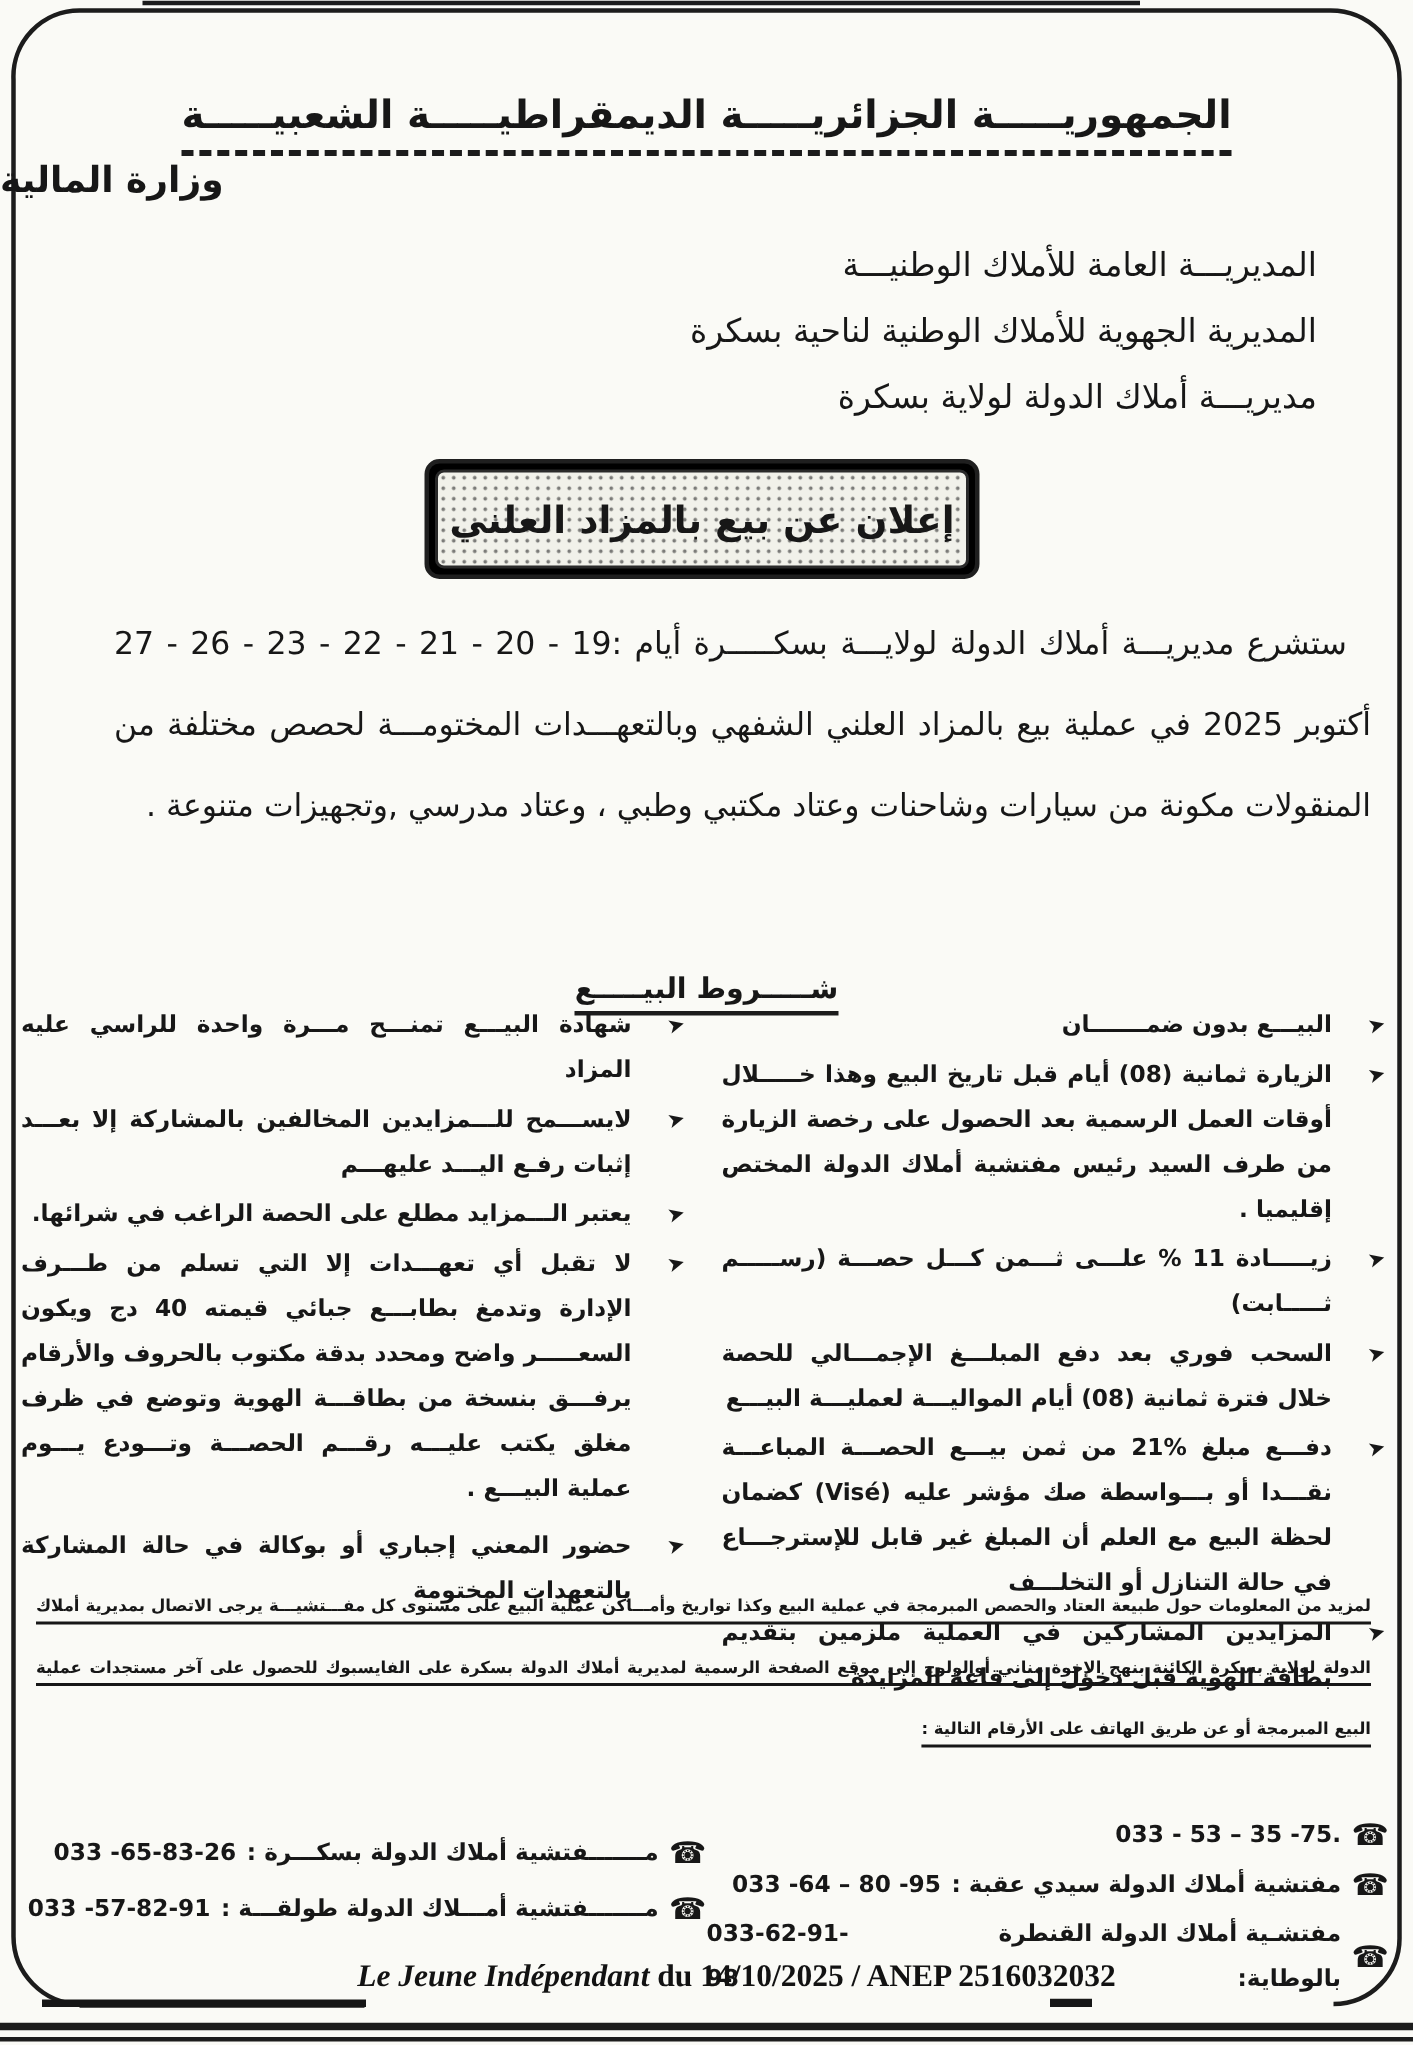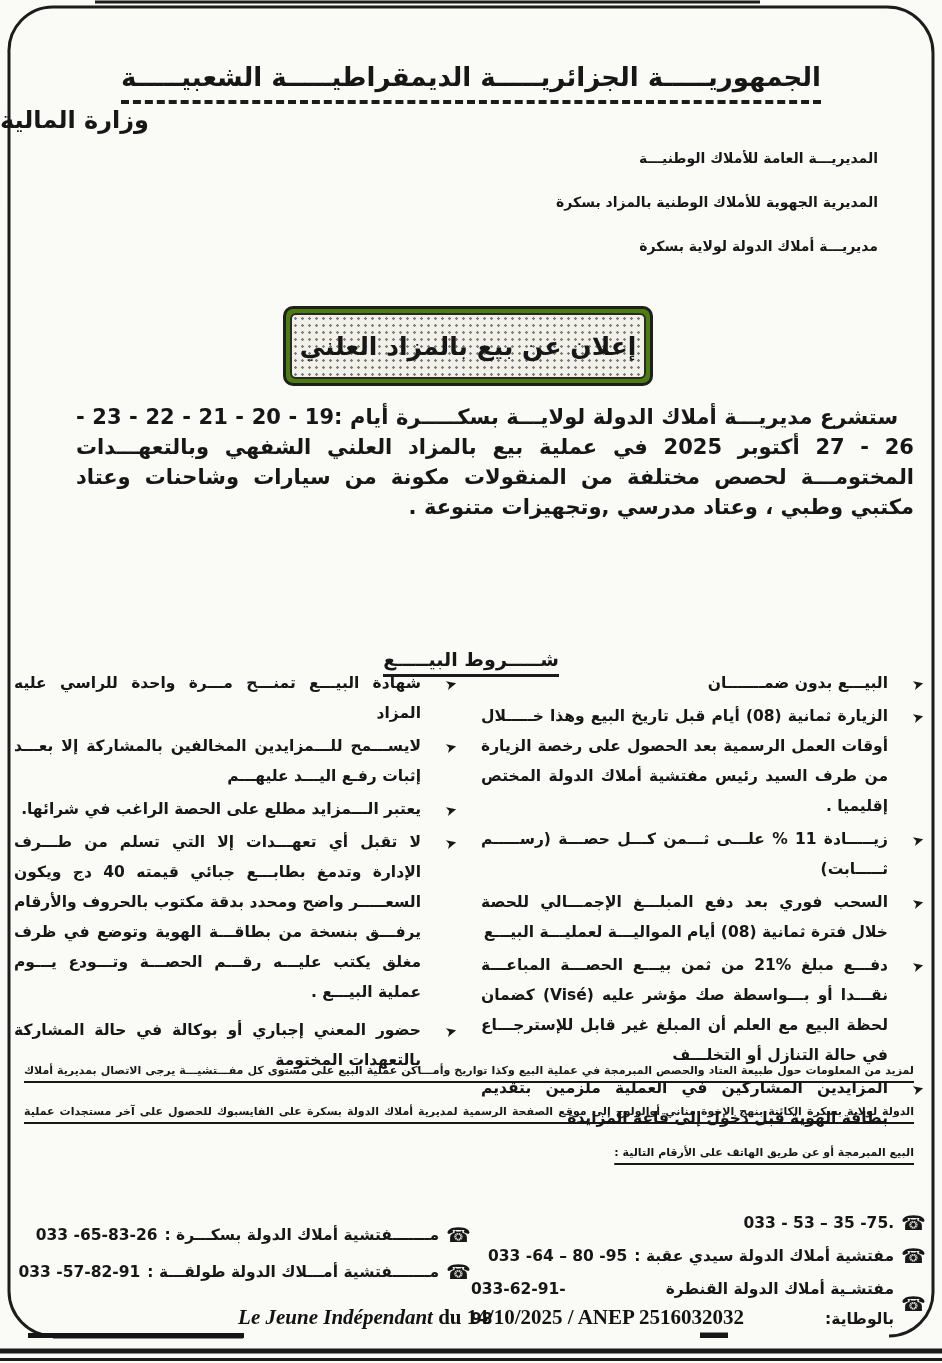--- a/index.html
+++ b/index.html
@@ -12,41 +12,41 @@
 
   .republic{position:absolute;top:16px;width:100%;text-align:center;margin-top:46px;}
   .republic span{
     display:inline-block;font-size:26px;font-weight:bold;
     padding-bottom:8px;border-bottom:4px dashed #1c1c1c;
   }
 
   .ministry{position:absolute;top:106px;width:100%;
     font-size:24px;font-weight:bold;}
 
-  .directorates{position:absolute;top:136px;right:64px;text-align:right;
-    font-size:14px;font-weight:bold;line-height:44px;direction:rtl;}
+  .directorates{position:absolute;top:156px;right:64px;text-align:right;
+    font-size:22px;font-weight:normal;line-height:44px;direction:rtl;}
 
   .title-box{
     position:absolute;top:306px;left:283px;width:370px;height:80px;
-    border:3px solid #1f1f1f;border-radius:10px;padding:4px;background:#4d7c0f;
+    border:3px solid #1f1f1f;border-radius:10px;padding:4px;background:#000000;
     box-sizing:border-box;
   }
   .title-box-inner{
     width:100%;height:100%;box-sizing:border-box;
     border:2px solid #2a2a2a;border-radius:6px;
     background-color:#f1f1ea;
     background-image:radial-gradient(circle, rgba(45,45,45,.6) 1px, transparent 1.5px);
     background-size:7px 7px;
     display:flex;align-items:center;justify-content:center;
     font-size:25px;font-weight:bold;
   }
 
   .intro{
     position:absolute;top:402px;right:28px;left:28px;direction:rtl;
-    font-size:21px;font-weight:bold;line-height:30px;text-align:justify;
+    font-size:21px;font-weight:normal;line-height:54px;text-align:justify;
     text-indent:16px;
     margin-left:48px;
   }
 
   .cond-heading{position:absolute;top:628px;width:100%;text-align:center;margin-top:20px;}
   .cond-heading span{
     display:inline-block;font-size:19px;font-weight:bold;direction:rtl;
     border-bottom:3px solid #1c1c1c;padding-bottom:4px;
   }
 
@@ -99,21 +99,21 @@
 </svg>
 
 <div class="republic">
   <span>الجمهوريـــــة الجزائريـــــة الديمقراطيـــــة الشعبيـــــة</span>
 </div>
 
 <div class="ministry">وزارة المالية</div>
 
 <div class="directorates">
   <div>المديريـــة العامة للأملاك الوطنيـــة</div>
-  <div>المديرية الجهوية للأملاك الوطنية بالمزاد بسكرة</div>
+  <div>المديرية الجهوية للأملاك الوطنية لناحية بسكرة</div>
   <div>مديريـــة أملاك الدولة لولاية بسكرة</div>
 </div>
 
 <div class="title-box">
   <div class="title-box-inner">إعلان عن بيع بالمزاد العلني</div>
 </div>
 
 <div class="intro">ستشرع مديريـــة أملاك الدولة لولايـــة بسكـــــرة أيام :19 - 20 - 21 - 22 - 23 - 26 - 27 أكتوبر 2025 في عملية بيع بالمزاد العلني الشفهي وبالتعهـــدات المختومـــة لحصص مختلفة من المنقولات مكونة من سيارات وشاحنات وعتاد مكتبي وطبي ، وعتاد مدرسي ,وتجهيزات متنوعة .</div>
 
 <div class="cond-heading">

